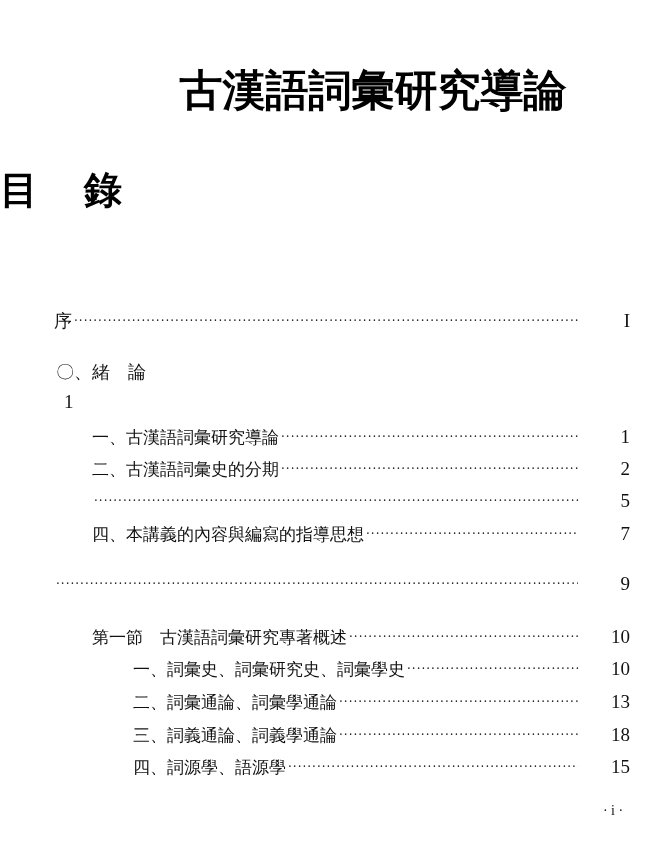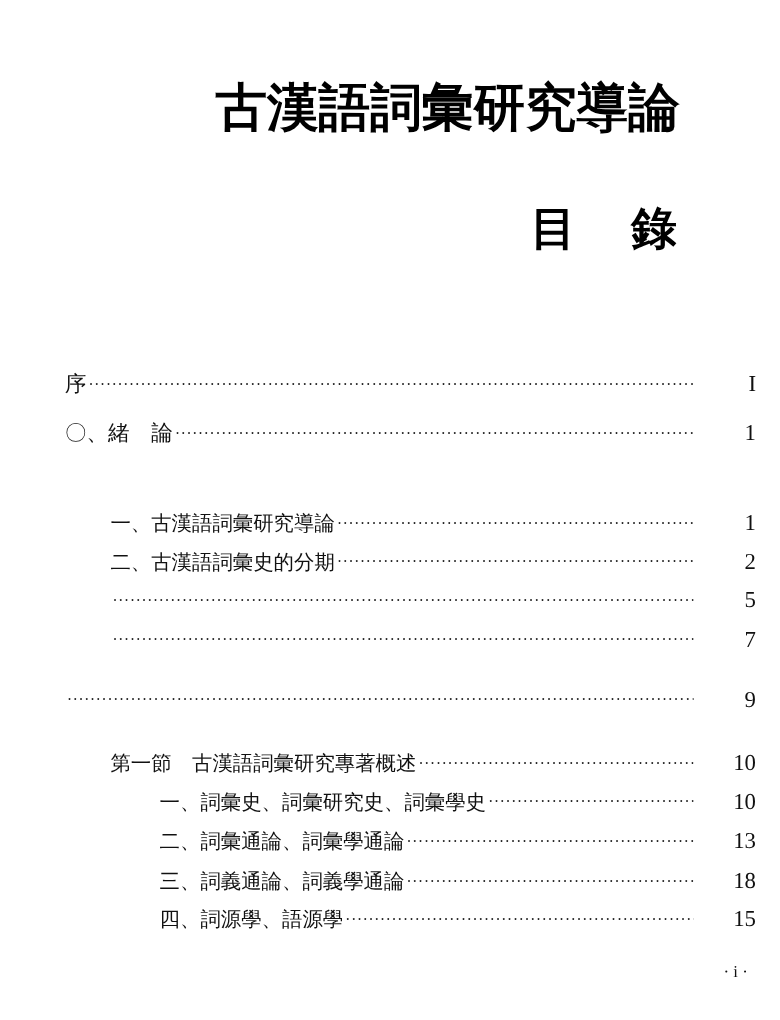--- a/index.html
+++ b/index.html
@@ -31,21 +31,21 @@
     letter-spacing: 0px;
     line-height: 56px;
     color: #000;
     padding-left: 48px;
   }
   .toc-heading {
     position: absolute;
     left: 0;
     top: 166px;
     width: 564px;
-    text-align: right;
+    text-align: left;
     font-size: 38px;
     font-weight: bold;
     line-height: 48px;
     color: #000;
   }
   .toc-heading span.gap {
     display: inline-block;
     width: 46px;
   }
   .toc {
@@ -117,40 +117,41 @@
     <span>目</span><span class="gap"></span><span>錄</span>
   </div>
 
   <div class="toc" id="toc">
 
     <div class="row level-0" style="top: 306px;">
       <span class="label">序</span>
       <span class="leader"></span>
       <span class="page-num">I</span>
     </div>
-    <div class="row level-0" style="top: 347px;">
+    <div class="row level-0" style="top: 357px; flex-direction: column;">
       <span class="label">〇、緒　論</span>
       <span class="leader"></span>
       <span class="page-num">1</span>
     </div>
     <div class="row level-1" style="top: 422px;">
       <span class="label">一、古漢語詞彙研究導論</span>
       <span class="leader"></span>
       <span class="page-num">1</span>
     </div>
     <div class="row level-1" style="top: 454px;">
       <span class="label">二、古漢語詞彙史的分期</span>
       <span class="leader"></span>
       <span class="page-num">2</span>
     </div>
     <div class="row level-1" style="top: 486px;">
       <span class="leader"></span>
       <span class="page-num">5</span>
     </div>
     <div class="row level-1" style="top: 519px;">
+      <span class="label">四、本講義的內容與編寫的指導思想</span>
       <span class="leader"></span>
       <span class="page-num">7</span>
     </div>
     <div class="row level-0" style="top: 569px;">
       <span class="leader"></span>
       <span class="page-num">9</span>
     </div>
     <div class="row level-1" style="top: 622px; justify-content: flex-end;">
       <span class="label">第一節　古漢語詞彙研究專著概述</span>
       <span class="leader"></span>

